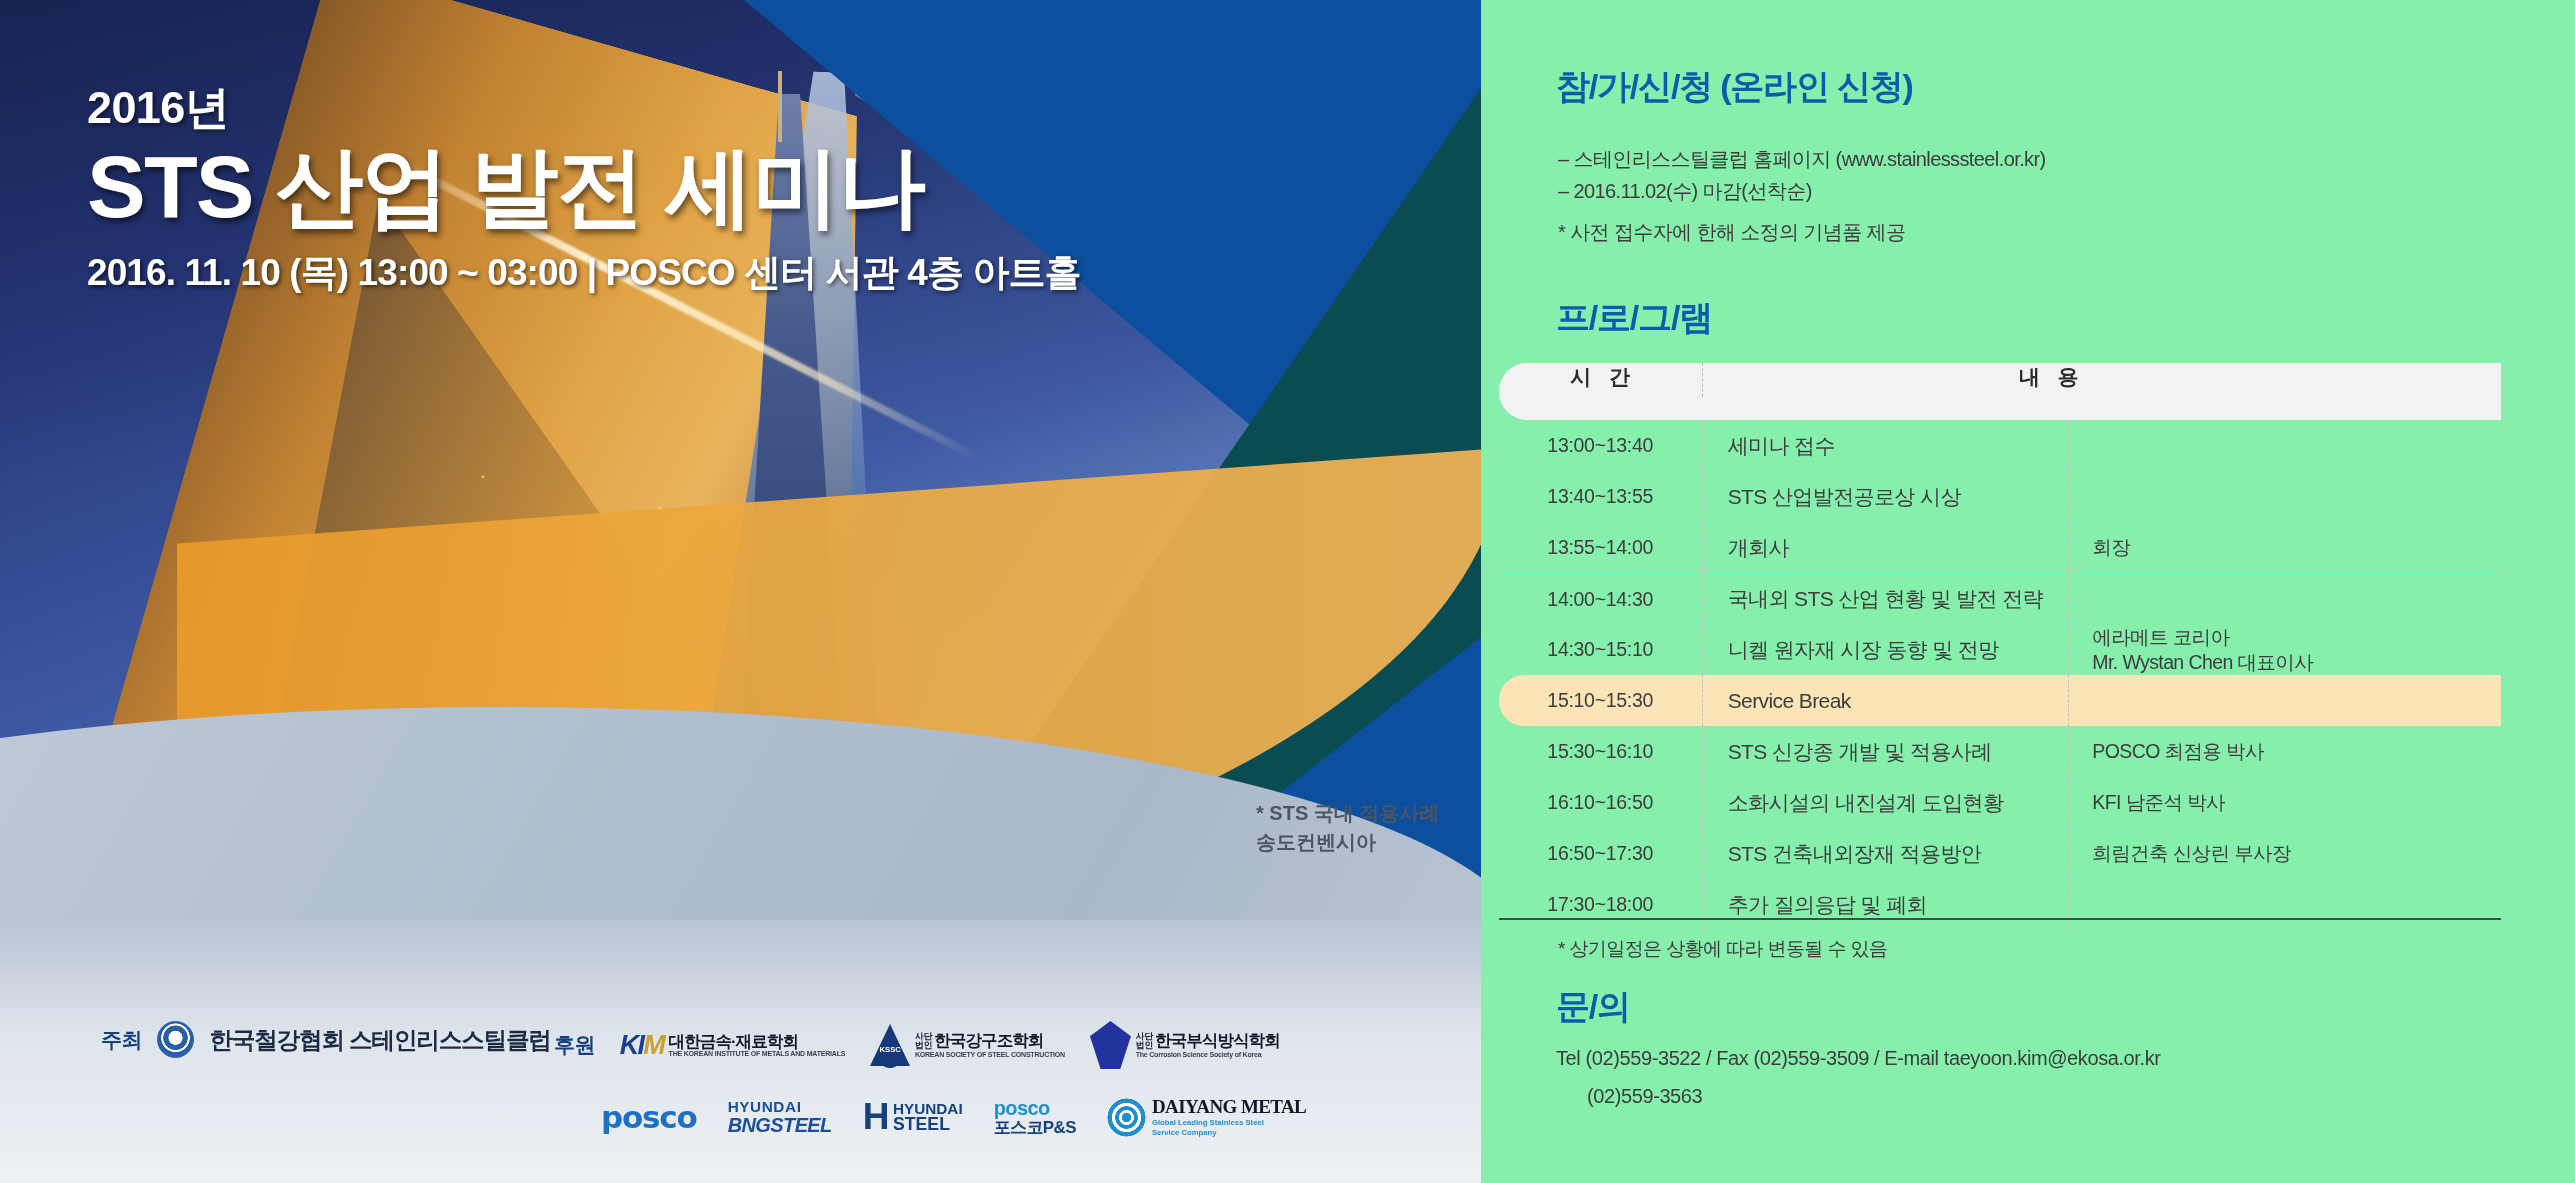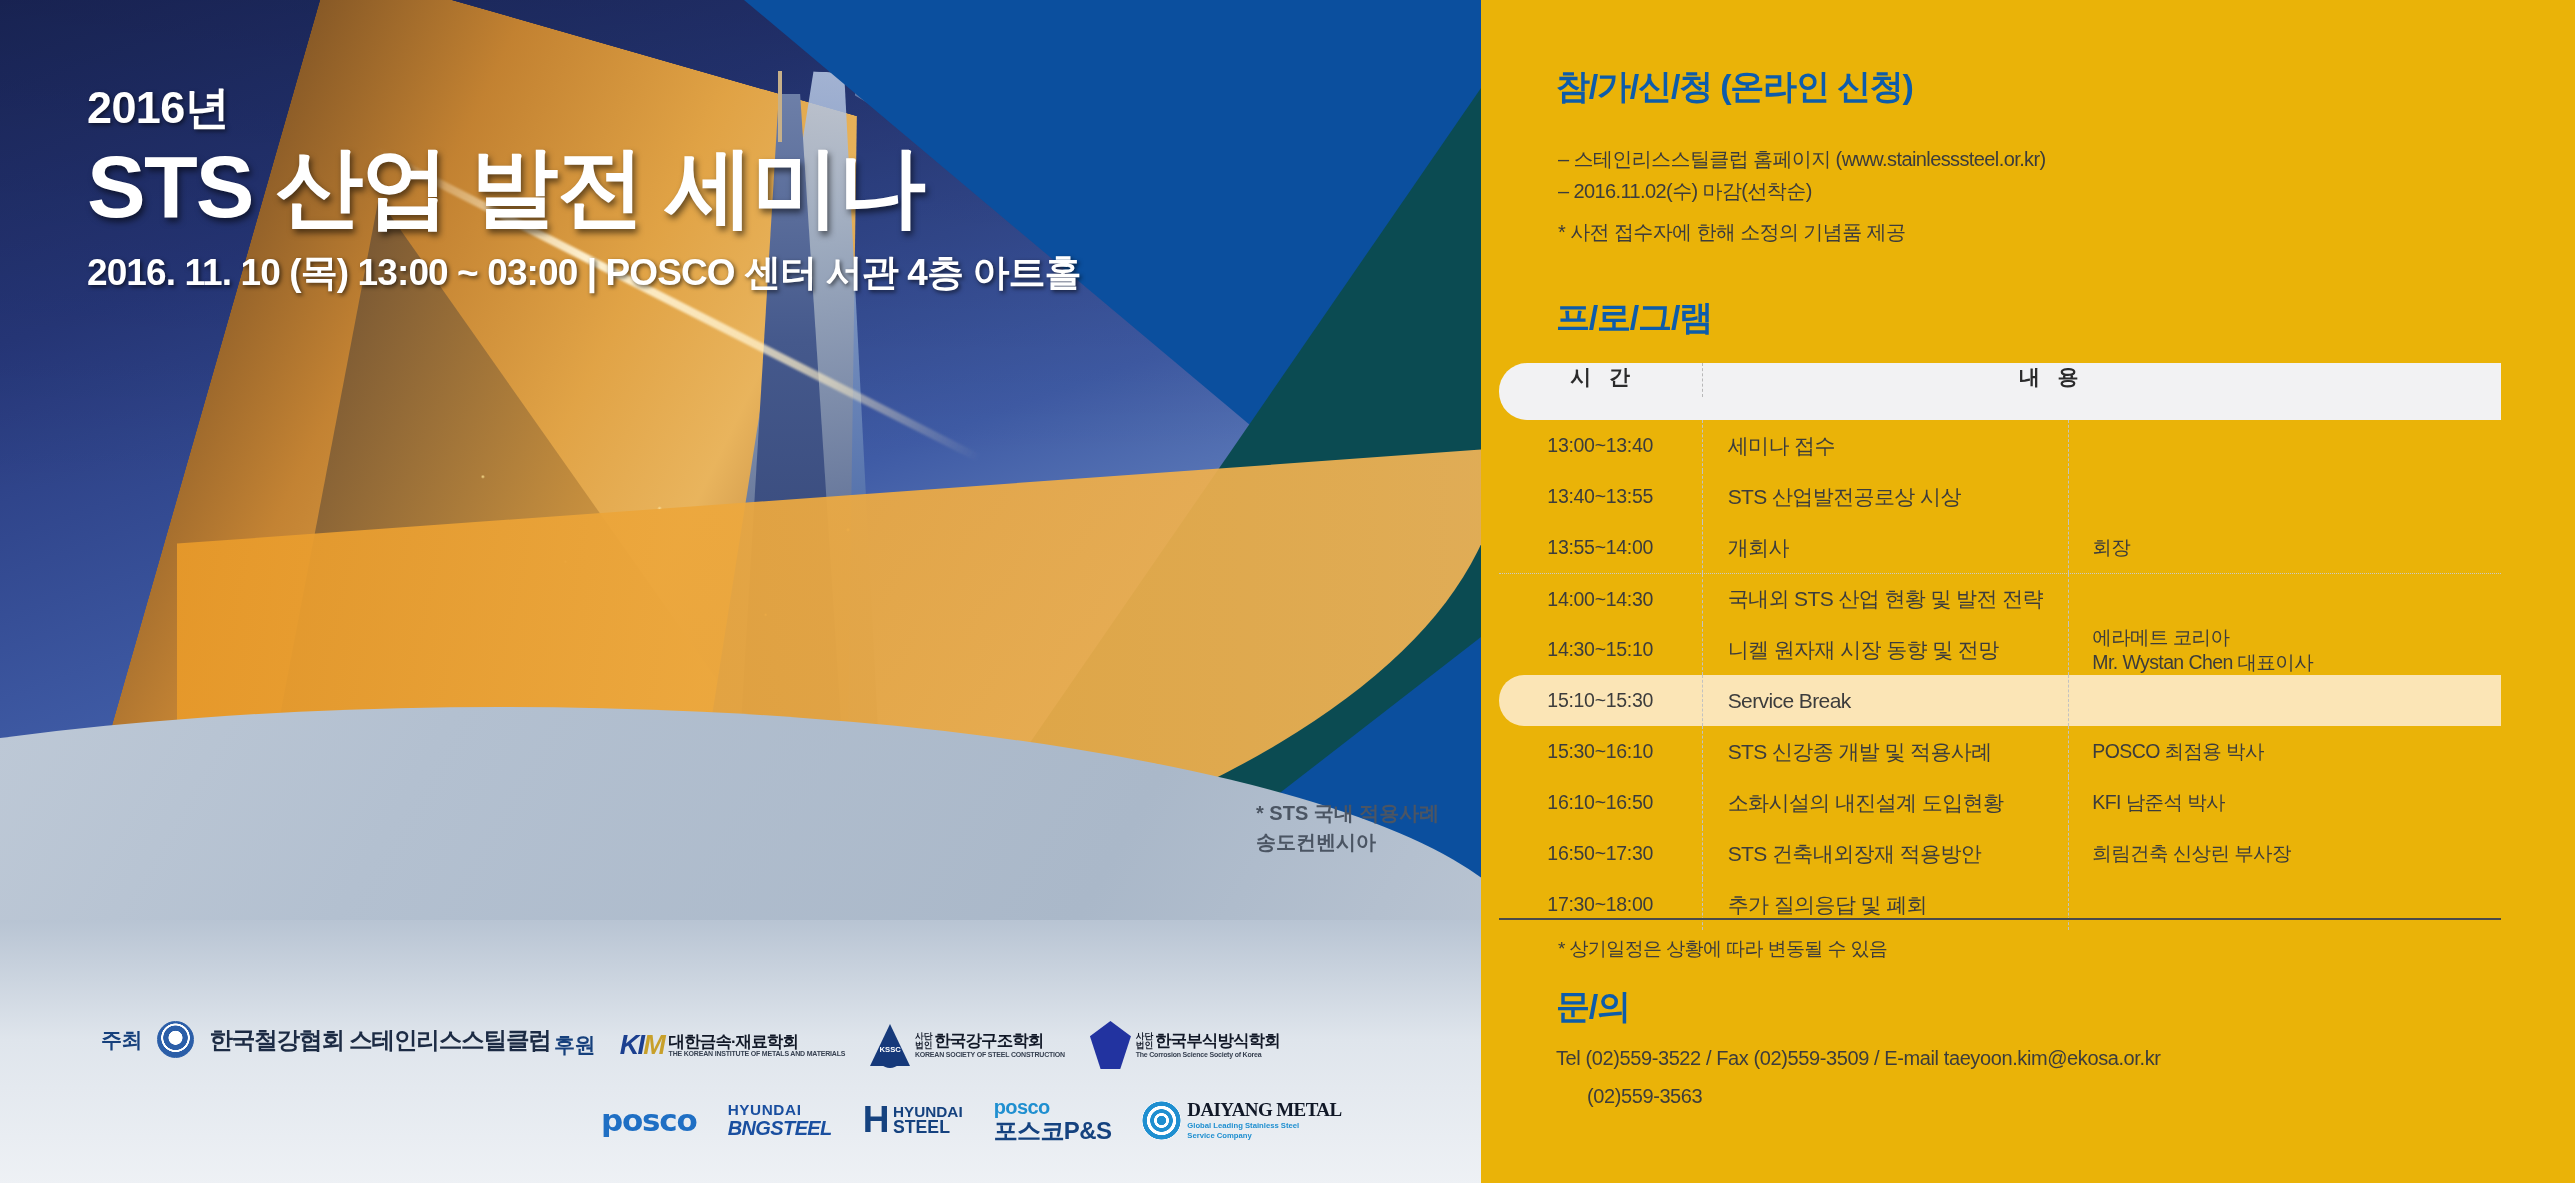--- a/index.html
+++ b/index.html
@@ -185,33 +185,33 @@
   .bng { display:flex; flex-direction:column; line-height:1; }
   .bng-top { font-size:15.3px; font-weight:800; color:#1a4fa0; letter-spacing:0.6px; }
   .bng-bot { font-size:20px; font-weight:800; font-style:italic; color:#1a4fa0; letter-spacing:-0.6px; }
   .hsteel { display:flex; align-items:center; gap:3.5px; }
   .h-mark { font-size:37px; font-weight:800; color:#15427f; line-height:.8; }
   .hsteel-col { display:flex; flex-direction:column; line-height:1; }
   .hs-top { font-size:15.3px; font-weight:800; color:#15427f; letter-spacing:0; }
   .hs-bot { font-size:17.7px; font-weight:800; color:#15427f; letter-spacing:0; }
   .pns { display:flex; flex-direction:column; line-height:1.05; }
   .pns-top { font-size:20px; font-weight:800; color:#1f8fd0; letter-spacing:-0.6px; }
-  .pns-bot { font-size:24px; font-weight:800; color:#15427f; letter-spacing:-0.6px; }
+  .pns-bot { font-size:17px; font-weight:800; color:#15427f; letter-spacing:-0.6px; }
   .daiyang { display:flex; align-items:center; gap:5.9px; }
   .dy-mark {
     width:39px; height:39px; border-radius:50%; flex:none;
     background:radial-gradient(circle at 50% 50%, #1f8fd0 0 16%, #ffffff 18% 26%, #1f8fd0 28% 40%, #ffffff 42% 52%, #1f8fd0 54% 68%, #ffffff 70% 80%, #1f8fd0 82% 100%);
   }
   .dy-col { display:flex; flex-direction:column; line-height:1.1; }
   .dy-name { font-family:"Liberation Serif",serif; font-size:19px; font-weight:700; color:#111827; letter-spacing:-0.6px; white-space:nowrap; }
   .dy-sub { font-size:7.7px; font-weight:700; color:#1f8fd0; line-height:1.25; }
 
   
   .right-panel {
-    position:absolute; left:1481px; top:0; width:1095px; height:1184px; background:#eab308;
+    position:absolute; left:1481px; top:0; width:1095px; height:1184px; background:#86efac;
   }
   .sec-heading {
     position:absolute; font-size:34px; font-weight:800; color:#0d5cab;
     letter-spacing:-1.2px; white-space:nowrap;
   }
   .h-apply { left:75px; top:64px; }
   .h-program { left:75px; top:295px; }
   .h-contact { left:75px; top:984px; }
 
   .apply-lines { position:absolute; left:77px; top:143px; }

